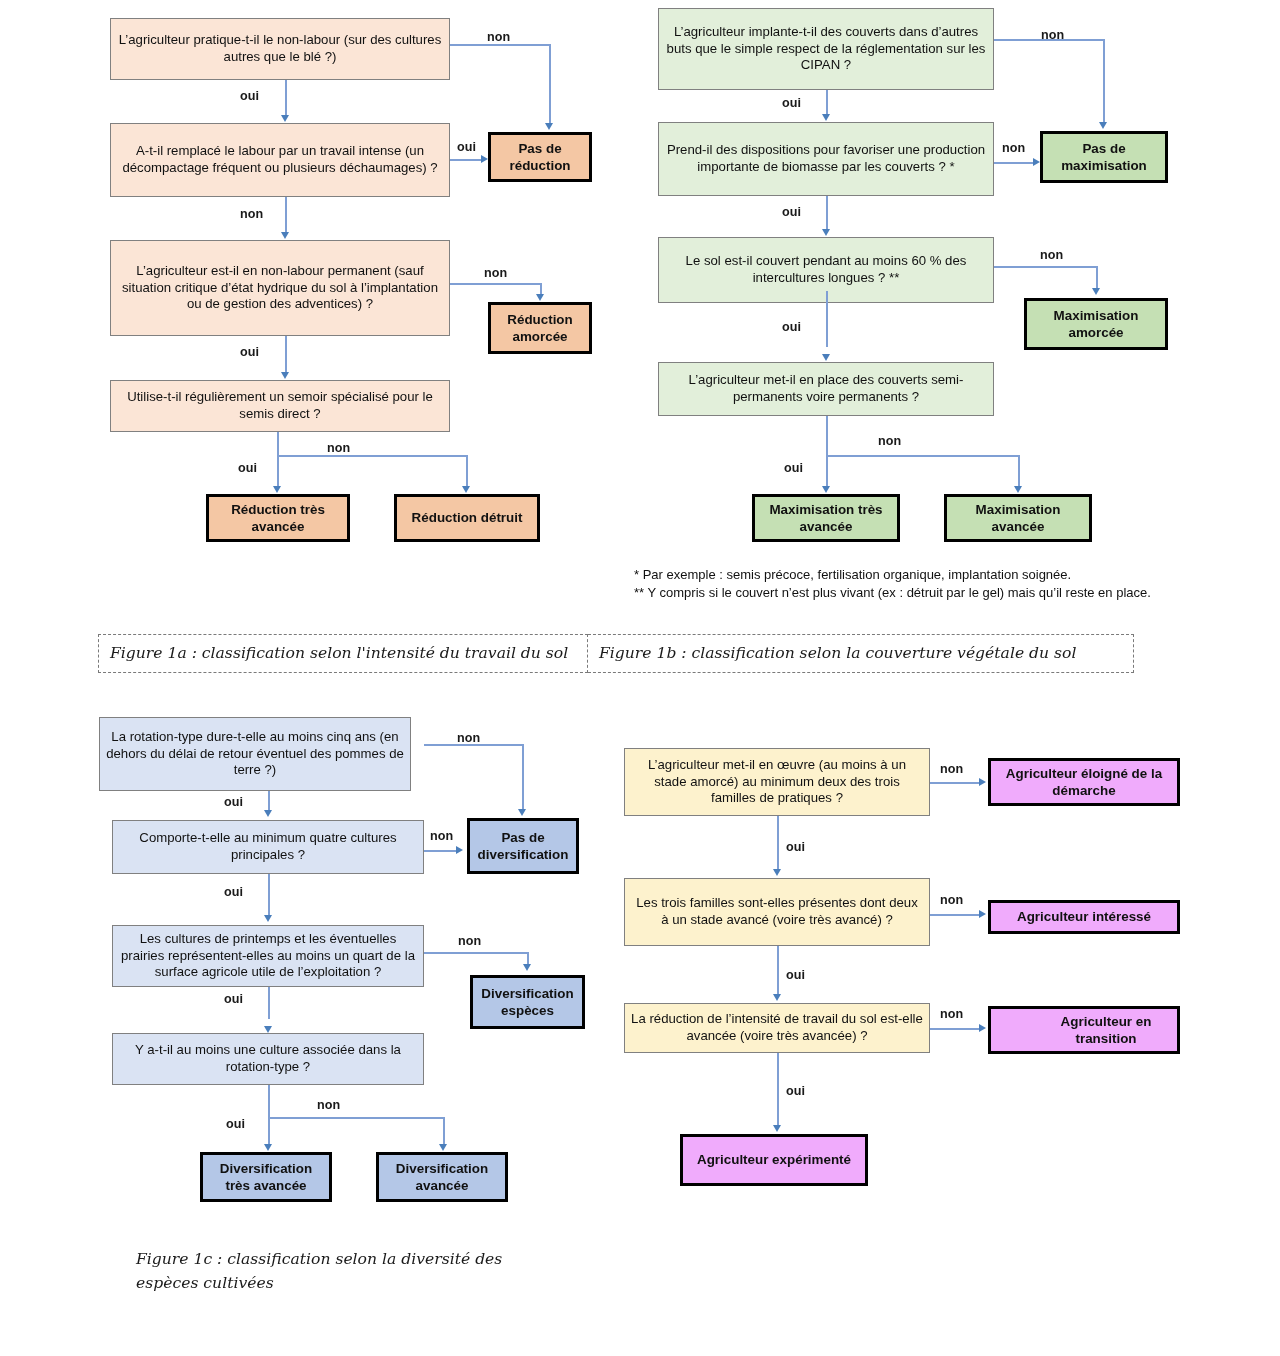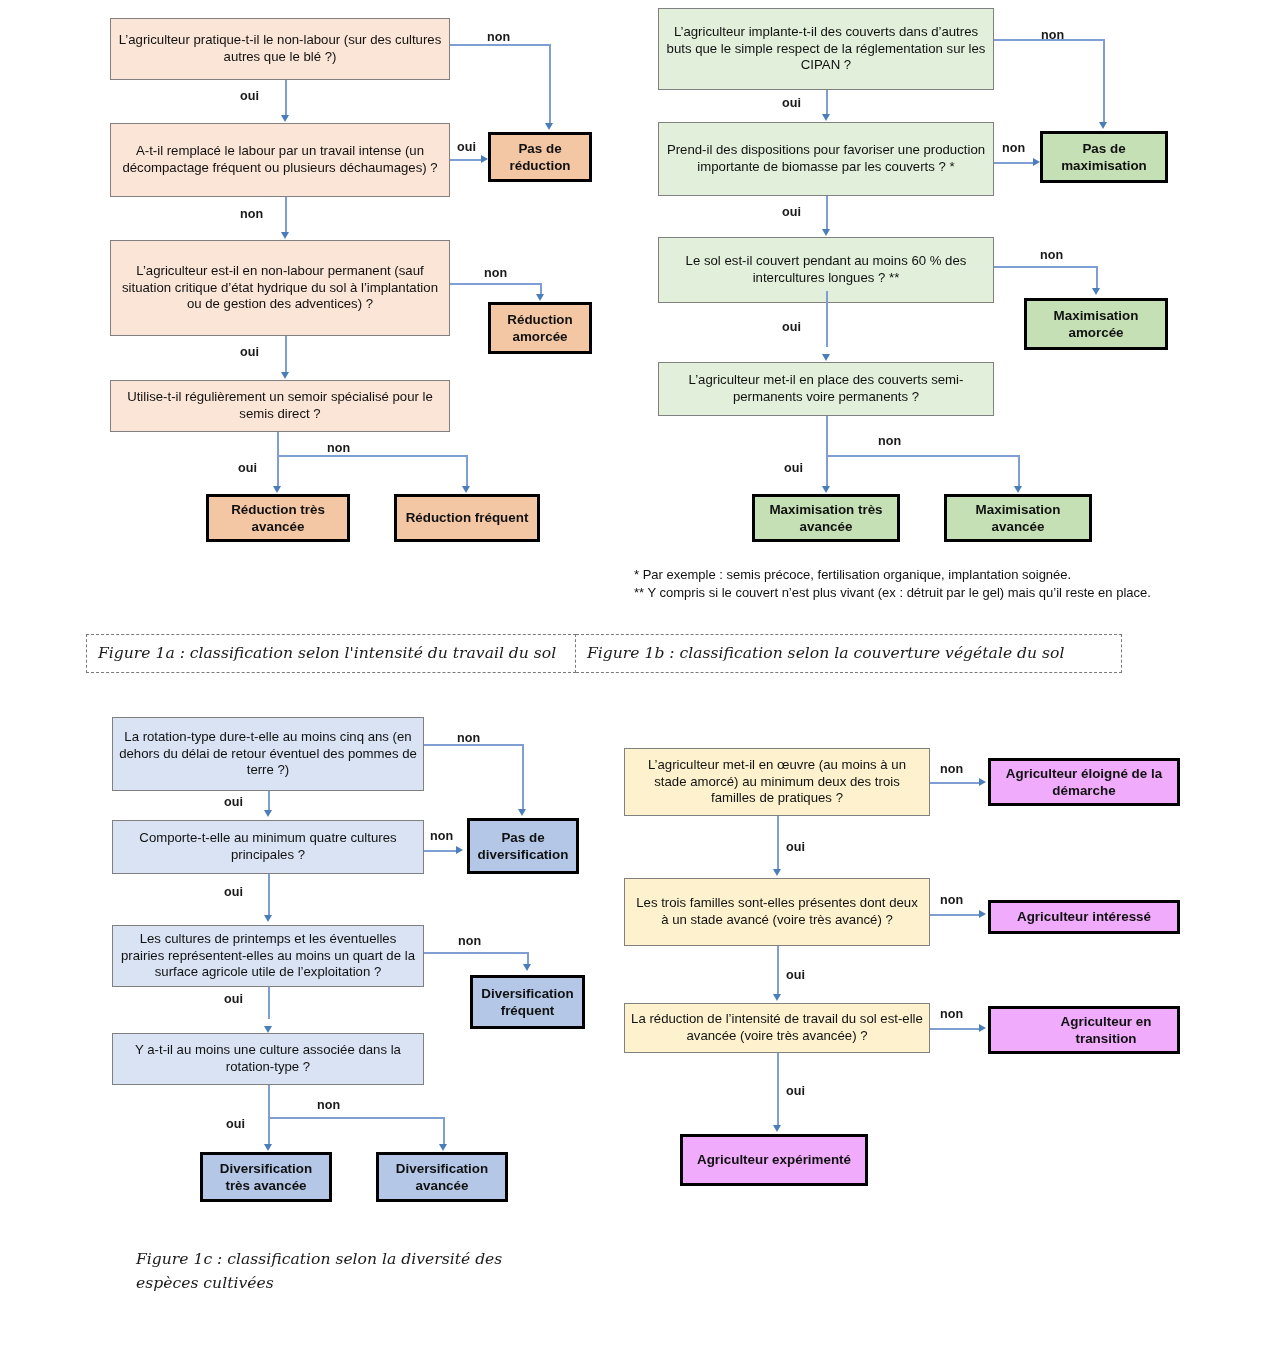--- a/index.html
+++ b/index.html
@@ -121,21 +121,21 @@
     <div class="node qbox" style="left:110px; top:240px; width:340px; height:96px;">L’agriculteur est-il en non-labour permanent (sauf situation critique d’état hydrique du sol à l’implantation ou de gestion des adventices) ?</div>
 
     <div class="node qbox" style="left:110px; top:380px; width:340px; height:52px;">Utilise-t-il régulièrement un semoir spécialisé pour le semis direct ?</div>
 
     <div class="node rbox" style="left:488px; top:132px; width:104px; height:50px;">Pas de réduction</div>
 
     <div class="node rbox" style="left:488px; top:302px; width:104px; height:52px;">Réduction amorcée</div>
 
     <div class="node rbox" style="left:206px; top:494px; width:144px; height:48px;">Réduction très avancée</div>
 
-    <div class="node rbox" style="left:394px; top:494px; width:146px; height:48px;">Réduction fréquent</div>
+    <div class="node rbox" style="left:394px; top:494px; width:146px; height:48px;">Réduction détruit</div>
 
     <div class="vline" style="left:285px; top:80px; height:36px;"></div>
     <div class="arrow-down" style="left:281px; top:115px;"></div>
     <div class="elabel" style="left:240px; top:89px;">oui</div>
 
     <div class="hline" style="left:450px; top:44px; width:100px;"></div>
     <div class="vline" style="left:549px; top:44px; height:80px;"></div>
     <div class="arrow-down" style="left:545px; top:123px;"></div>
     <div class="elabel" style="left:487px; top:30px;">non</div>
 
@@ -216,38 +216,38 @@
     <div class="vline" style="left:1018px; top:455px; height:32px;"></div>
     <div class="arrow-down" style="left:1014px; top:486px;"></div>
     <div class="elabel" style="left:878px; top:434px;">non</div>
 
     <div class="footnotes" style="left:634px; top:566px; width:560px;">
       <div>* Par exemple : semis précoce, fertilisation organique, implantation soignée.</div>
       <div>** Y compris si le couvert n’est plus vivant (ex : détruit par le gel) mais qu’il reste en place.</div>
     </div>
   </div>
 
-  <div class="caption-row" style="left:86px; top:634px;">
+  <div class="caption-row" style="left:98px; top:634px;">
     <div class="caption-cell caption-a">Figure 1a : classification selon l'intensité du travail du sol</div>
     <div class="caption-cell caption-b">Figure 1b : classification selon la couverture végétale du sol</div>
   </div>
 
   <div class="fig-c">
 
-    <div class="node qbox" style="left:112px; top:717px; width:312px; height:74px;">La rotation-type dure-t-elle au moins cinq ans (en dehors du délai de retour éventuel des pommes de terre ?)</div>
+    <div class="node qbox" style="left:99px; top:717px; width:312px; height:74px;">La rotation-type dure-t-elle au moins cinq ans (en dehors du délai de retour éventuel des pommes de terre ?)</div>
 
     <div class="node qbox" style="left:112px; top:820px; width:312px; height:54px;">Comporte-t-elle au minimum quatre cultures principales ?</div>
 
     <div class="node qbox" style="left:112px; top:925px; width:312px; height:62px;">Les cultures de printemps et les éventuelles prairies représentent-elles au moins un quart de la surface agricole utile de l’exploitation ?</div>
 
     <div class="node qbox" style="left:112px; top:1033px; width:312px; height:52px;">Y a-t-il au moins une culture associée dans la rotation-type ?</div>
 
     <div class="node rbox" style="left:467px; top:818px; width:112px; height:56px;">Pas de diversification</div>
 
-    <div class="node rbox" style="left:470px; top:975px; width:115px; height:54px;">Diversification fréquent</div>
+    <div class="node rbox" style="left:470px; top:975px; width:115px; height:54px;">Diversification espèces</div>
 
     <div class="node rbox" style="left:200px; top:1152px; width:132px; height:50px;">Diversification très avancée</div>
 
     <div class="node rbox" style="left:376px; top:1152px; width:132px; height:50px;">Diversification avancée</div>
 
     <div class="vline" style="left:268px; top:791px; height:20px;"></div>
     <div class="arrow-down" style="left:264px; top:810px;"></div>
     <div class="elabel" style="left:224px; top:795px;">oui</div>
 
     <div class="hline" style="left:424px; top:744px; width:99px;"></div>

